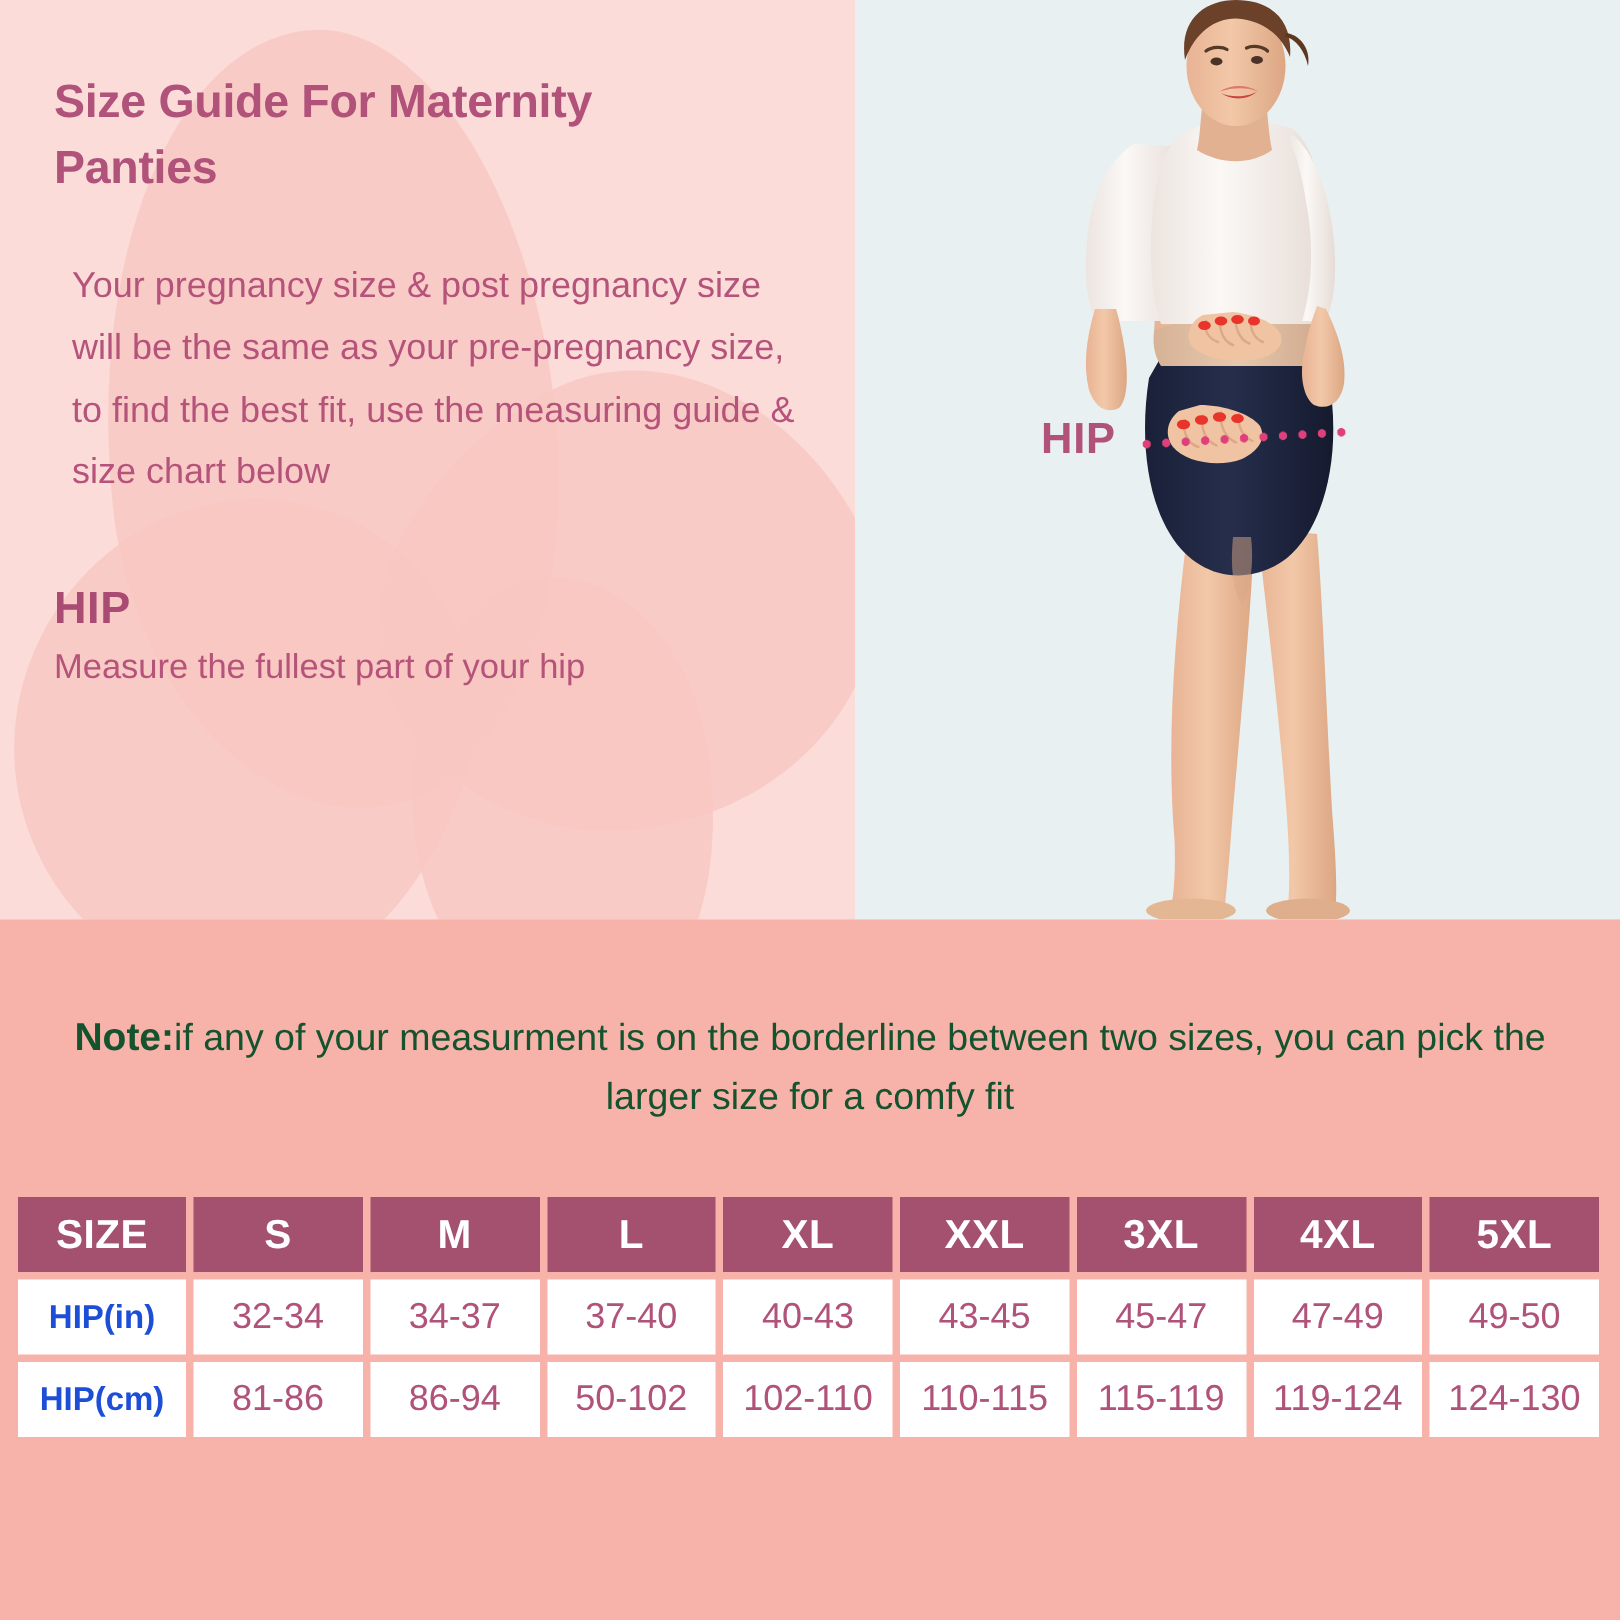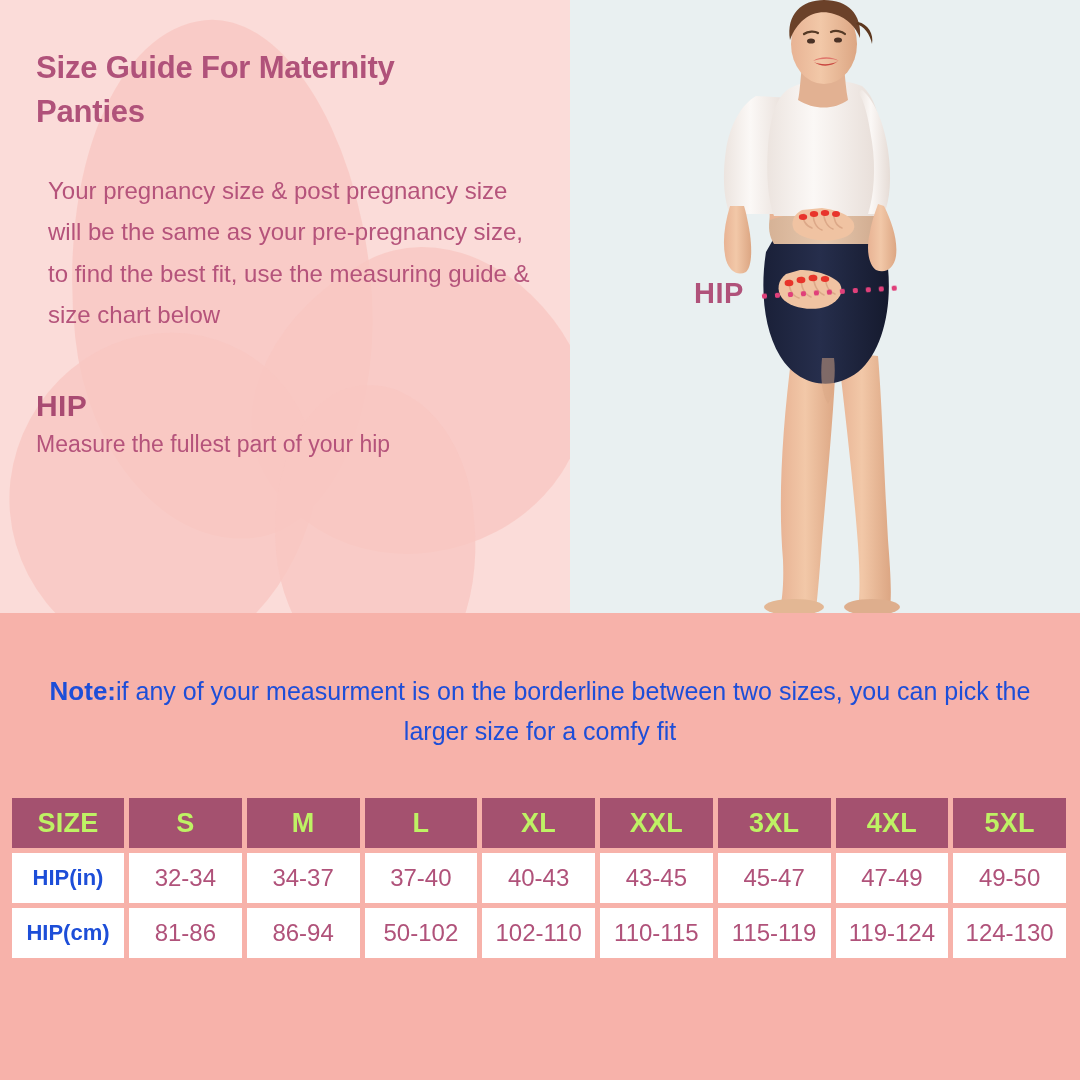--- a/index.html
+++ b/index.html
@@ -145,21 +145,21 @@
     width: 1080px;
     height: 467px;
     background: #f7b2aa;
   }
   .note-text {
     position: absolute;
     left: 40px; top: 58px;
     width: 1000px;
     text-align: center;
     font-size: 25px;
-    color: #1d4ed8;
+    color: #14532d;
     line-height: 1.56;
   }
   .note-text b {
     font-weight: bold;
     font-size: 26px;
   }
 
   
   .size-table {
     position: absolute;
@@ -171,21 +171,21 @@
     table-layout: fixed;
   }
   .size-table th, .size-table td {
     height: 50px;
     text-align: center;
     vertical-align: middle;
     padding: 0;
   }
   .size-table th {
     background: #a4516f;
-    color: #bef264;
+    color: #ffffff;
     font-size: 27px;
     font-weight: bold;
     letter-spacing: 0.3px;
   }
   .size-table td {
     background: #ffffff;
     color: #b0527a;
     font-size: 24px;
     font-weight: normal;
   }

